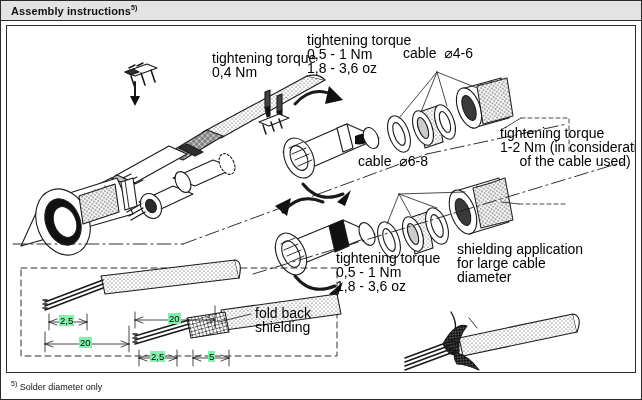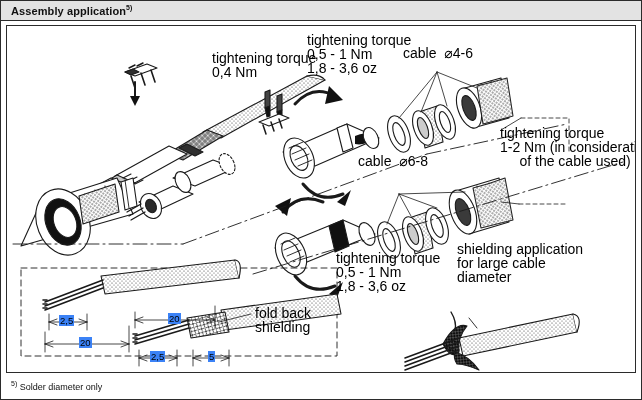--- a/index.html
+++ b/index.html
@@ -9,30 +9,30 @@
   .titlebar{position:absolute;left:0;top:0;width:642px;height:20px;
             background:#e3e3e3;border-bottom:1px solid #2b2b2b;box-sizing:border-box;}
   .titlebar .ttl{position:absolute;left:10px;top:3px;font-size:11px;font-weight:bold;
                  color:#111;letter-spacing:.1px;}
   .titlebar .sup{font-size:7px;vertical-align:super;font-weight:bold;}
   .canvas{position:absolute;left:5px;top:24px;width:630px;height:348px;
           border:1px solid #2b2b2b;box-sizing:border-box;background:#fff;overflow:hidden;}
   .footnote{position:absolute;left:10px;top:379px;font-size:9px;color:#111;}
   .footnote .sup{font-size:7px;vertical-align:super;}
   .lbl{position:absolute;font-size:14px;color:#000;line-height:14px;white-space:pre;}
-  .dim{position:absolute;font-size:9.5px;color:#000;background:#3b82f6;padding:0 1px;}
+  .dim{position:absolute;font-size:9.5px;color:#000;background:#86efac;padding:0 1px;}
   svg{position:absolute;left:0;top:0;}
 </style>
 </head>
 <body>
 
 <div class="page">
 
   <div class="titlebar">
-    <div class="ttl"><span>Assembly application</span><span class="sup">5)</span></div>
+    <div class="ttl"><span>Assembly instructions</span><span class="sup">5)</span></div>
   </div>
 
   <div class="canvas">
 
     <svg width="630" height="348" viewBox="0 0 630 348">
       <defs>
         <pattern id="knurl" width="3" height="3" patternUnits="userSpaceOnUse" patternTransform="rotate(35)">
           <rect width="3" height="3" fill="#fff"></rect>
           <circle cx="1" cy="1" r="0.75" fill="#2a2a2a"></circle>
         </pattern>

